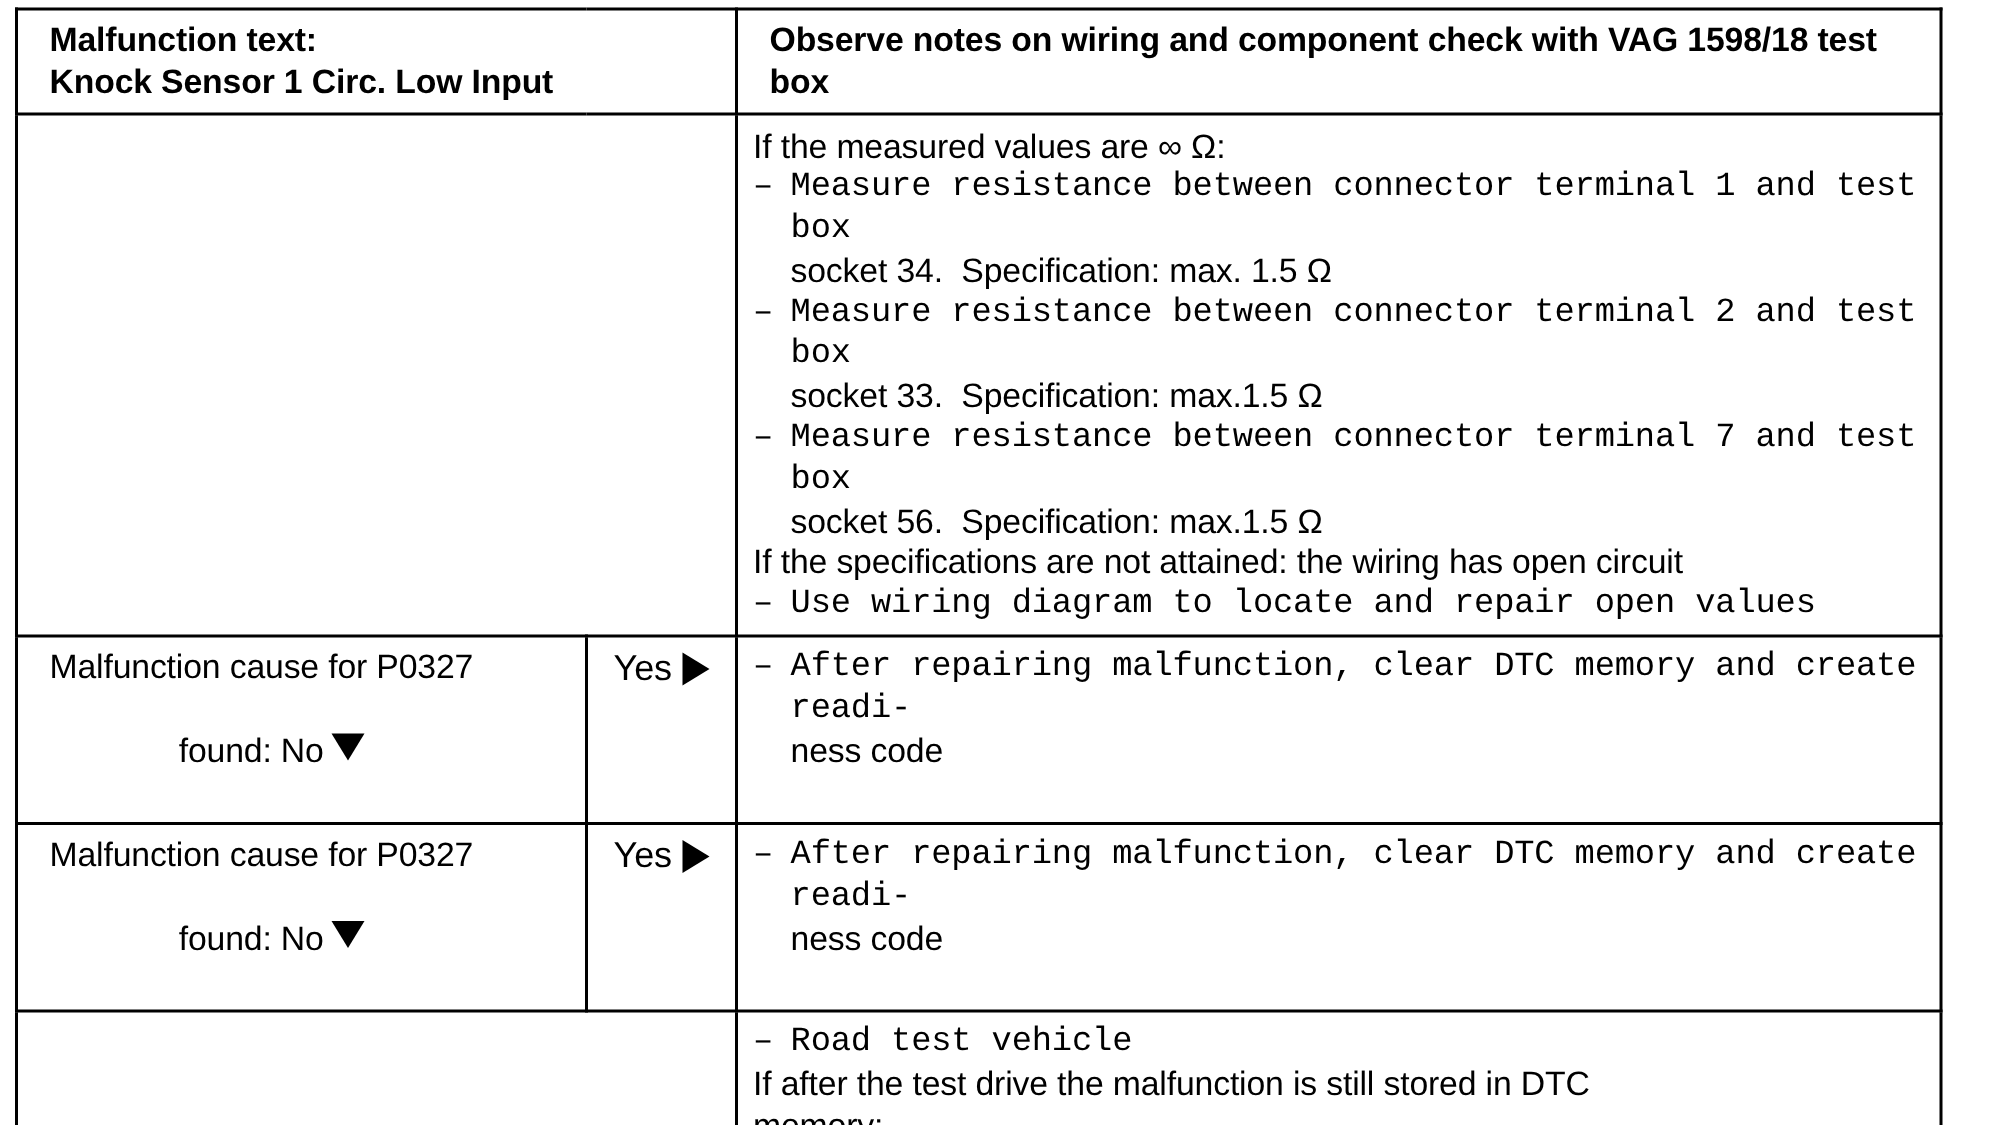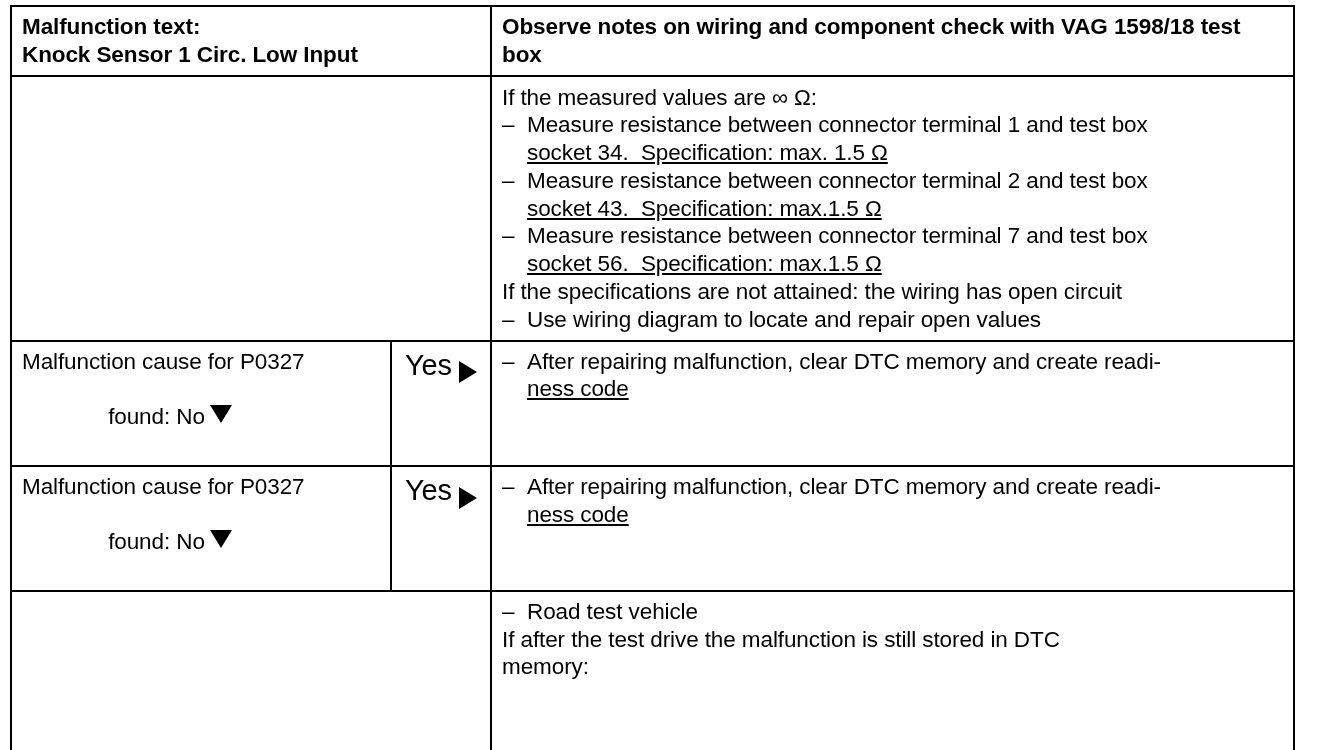--- a/index.html
+++ b/index.html
@@ -43,42 +43,43 @@
   col.c-left  { width: 380px; }
   col.c-yes   { width: 100px; }
   col.c-right { width: 803px; }
 
   
   .cell {
     padding: 6px 8px 6px 10px;
     font-size: 22.5px;
     line-height: 1.235;
     letter-spacing: -0.1px;
+    margin-left: 11px;
   }
   .cell.bold {
     font-weight: bold;
   }
   .cell.tall {
     padding-top: 7px;
     border-radius: 24px;
   }
 
   
   .hdr-left, .hdr-right {
     font-weight: bold;
   }
 
   
   .yes-cell {
     display: flex;
-    align-items: flex-end;
+    align-items: center;
     justify-content: center;
     gap: 7px;
     padding: 6px 6px 6px 6px;
-    font-size: 29px;
+    font-size: 24px;
     line-height: 1.235;
     white-space: nowrap;
   }
   .yes-cell .yes-label { letter-spacing: -0.1px; }
 
   
   .tri-right {
     display: inline-block;
     width: 0;
     height: 0;
@@ -100,30 +101,30 @@
 
   
   .lines { margin: 0; }
   .line {
     display: block;
     white-space: pre-wrap;
   }
   .line.dash {
     position: relative;
     padding-left: 25px;
+    font-family: Liberation Mono, monospace;
   }
   .line.dash::before {
     content: "\2013";
     position: absolute;
     left: 0;
     top: 0;
   }
   .line.cont {
     padding-left: 25px;
-    text-decoration: underline;
   }
   .line.plain {
     padding-left: 0;
   }
 
   
   .last-left {
     position: relative;
     height: 170px;
     padding: 0;
@@ -161,21 +162,21 @@
       <tr>
         <td colspan="2">
           <div class="cell spacer-cell">&nbsp;</div>
         </td>
         <td>
           <div class="cell tall lines">
             <span class="line plain">If the measured values are ∞ Ω:</span>
             <span class="line dash">Measure resistance between connector terminal 1 and test box</span>
             <span class="line cont">socket 34.  Specification: max. 1.5 Ω</span>
             <span class="line dash">Measure resistance between connector terminal 2 and test box</span>
-            <span class="line cont">socket 43.  Specification: max.1.5 Ω</span>
+            <span class="line cont">socket 33.  Specification: max.1.5 Ω</span>
             <span class="line dash">Measure resistance between connector terminal 7 and test box</span>
             <span class="line cont">socket 56.  Specification: max.1.5 Ω</span>
             <span class="line plain">If the specifications are not attained: the wiring has open circuit</span>
             <span class="line dash">Use wiring diagram to locate and repair open values</span>
           </div>
         </td>
       </tr>
 
       <tr>
         <td>

